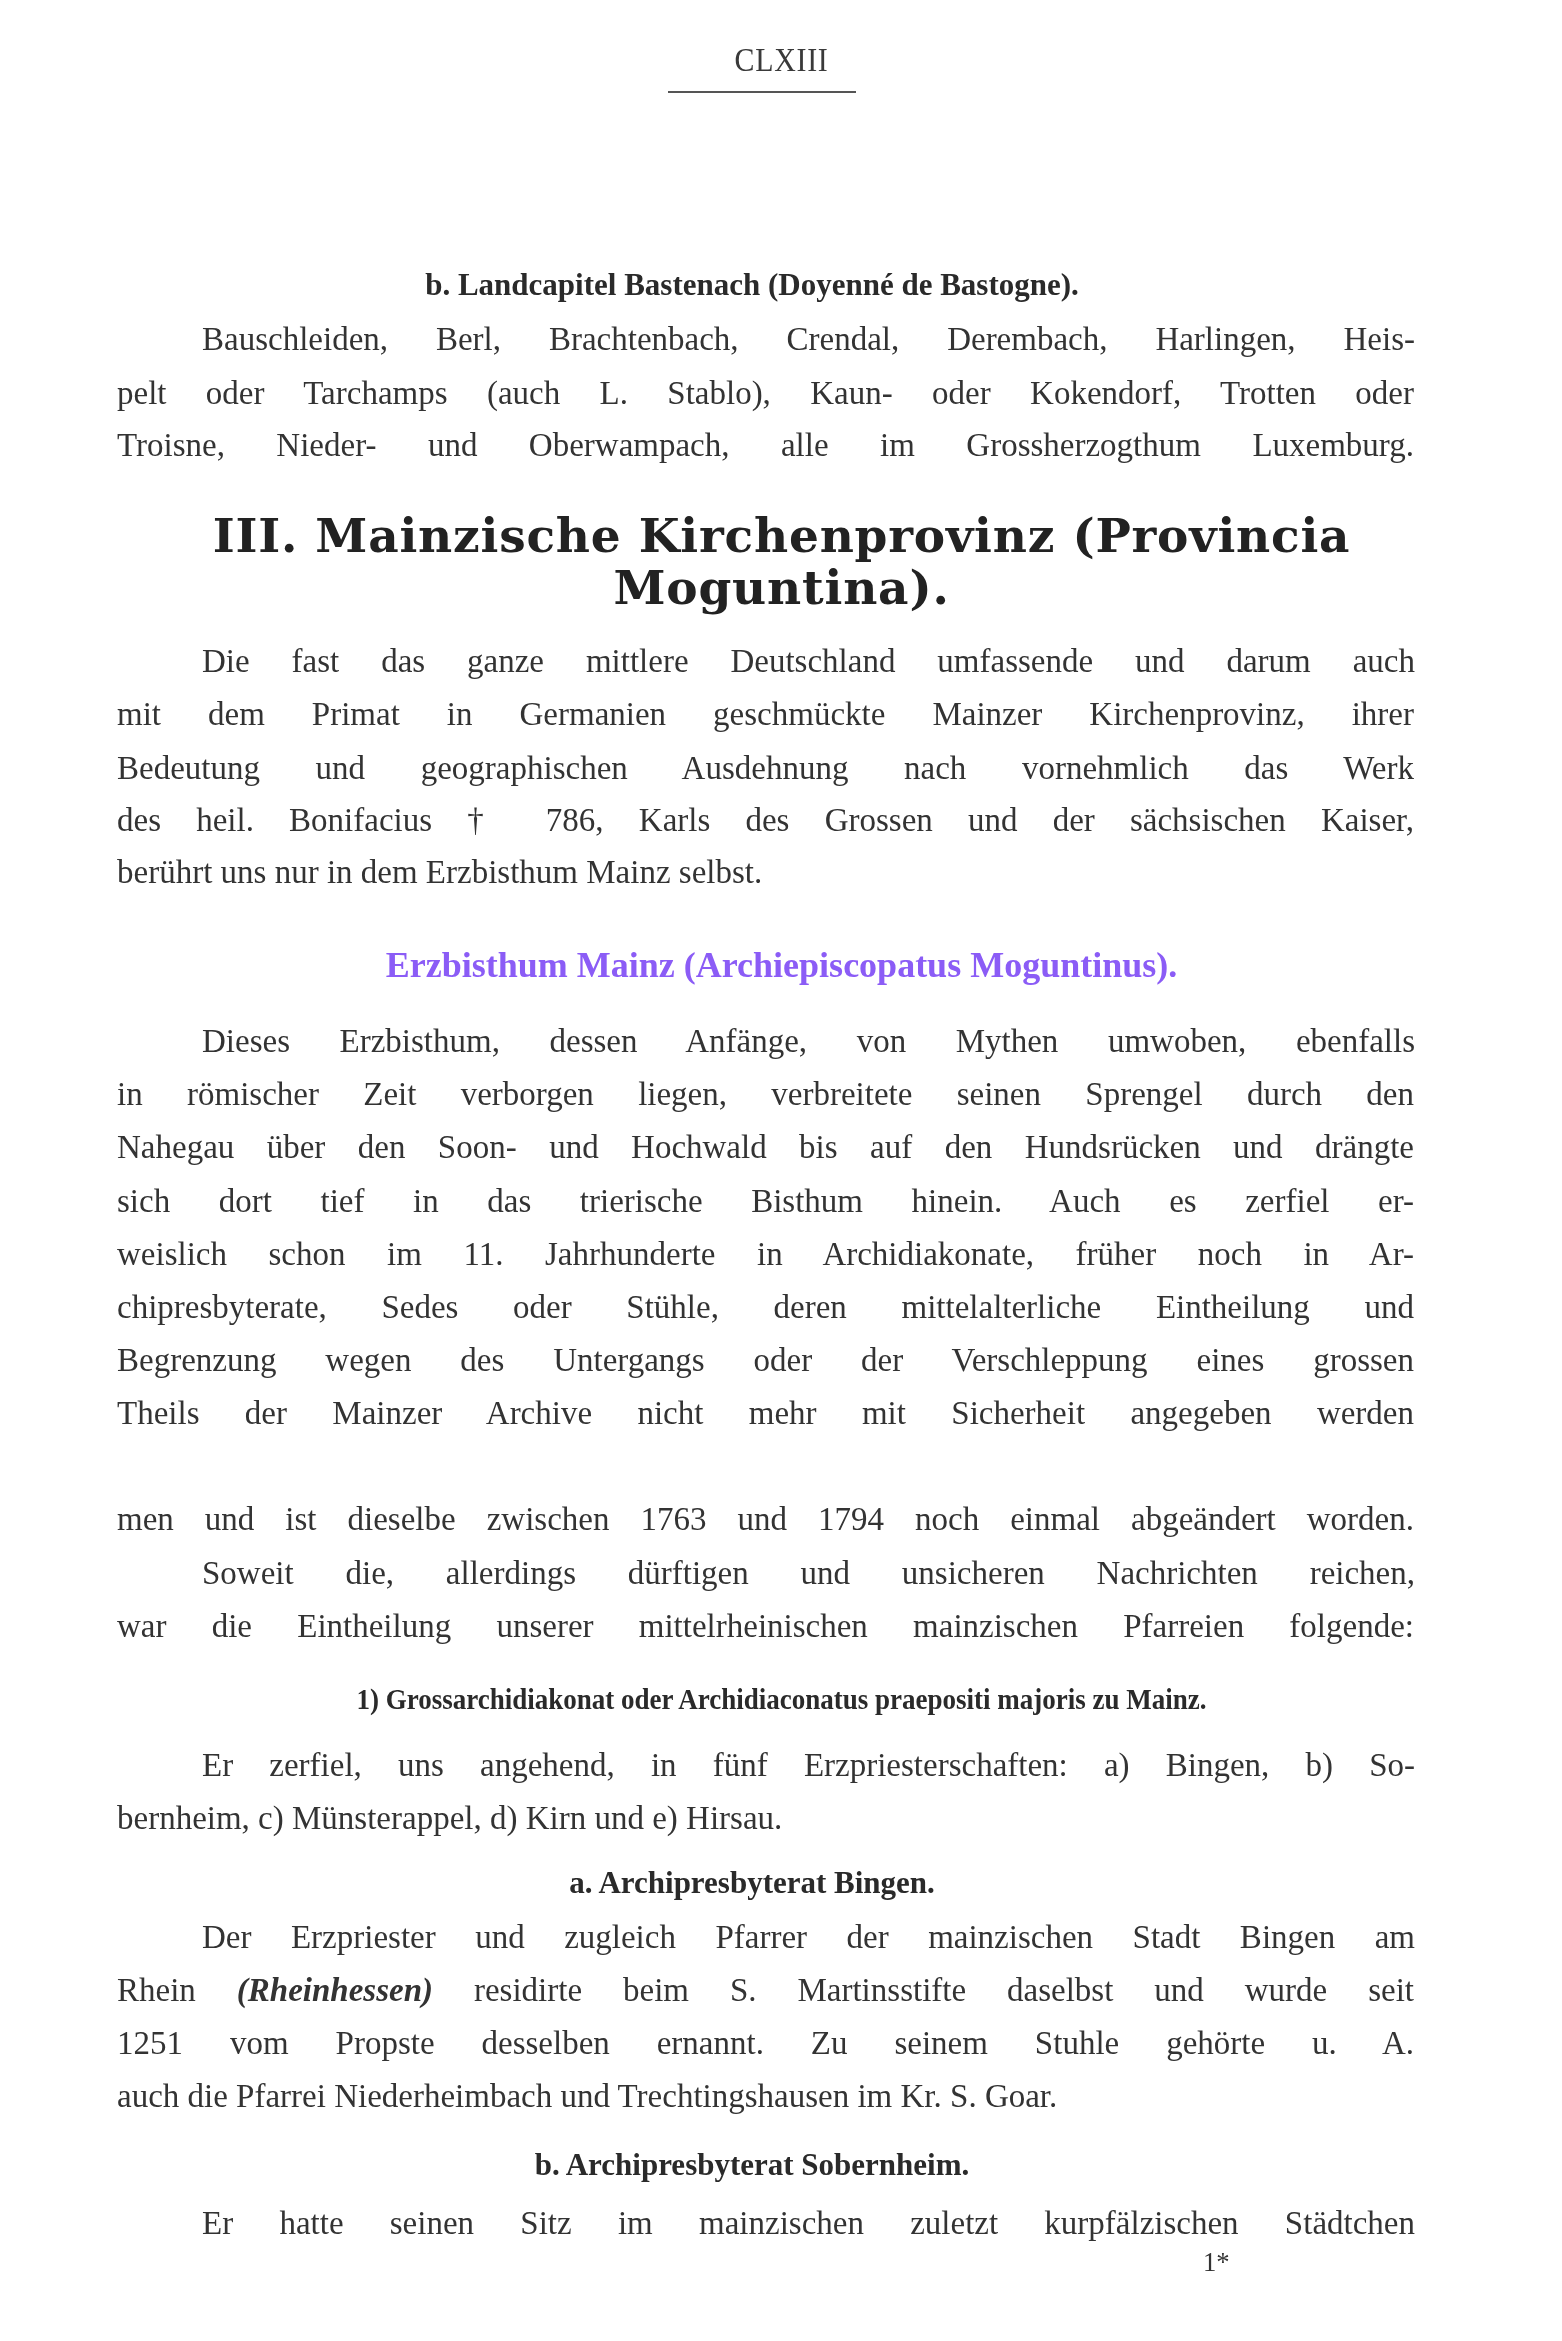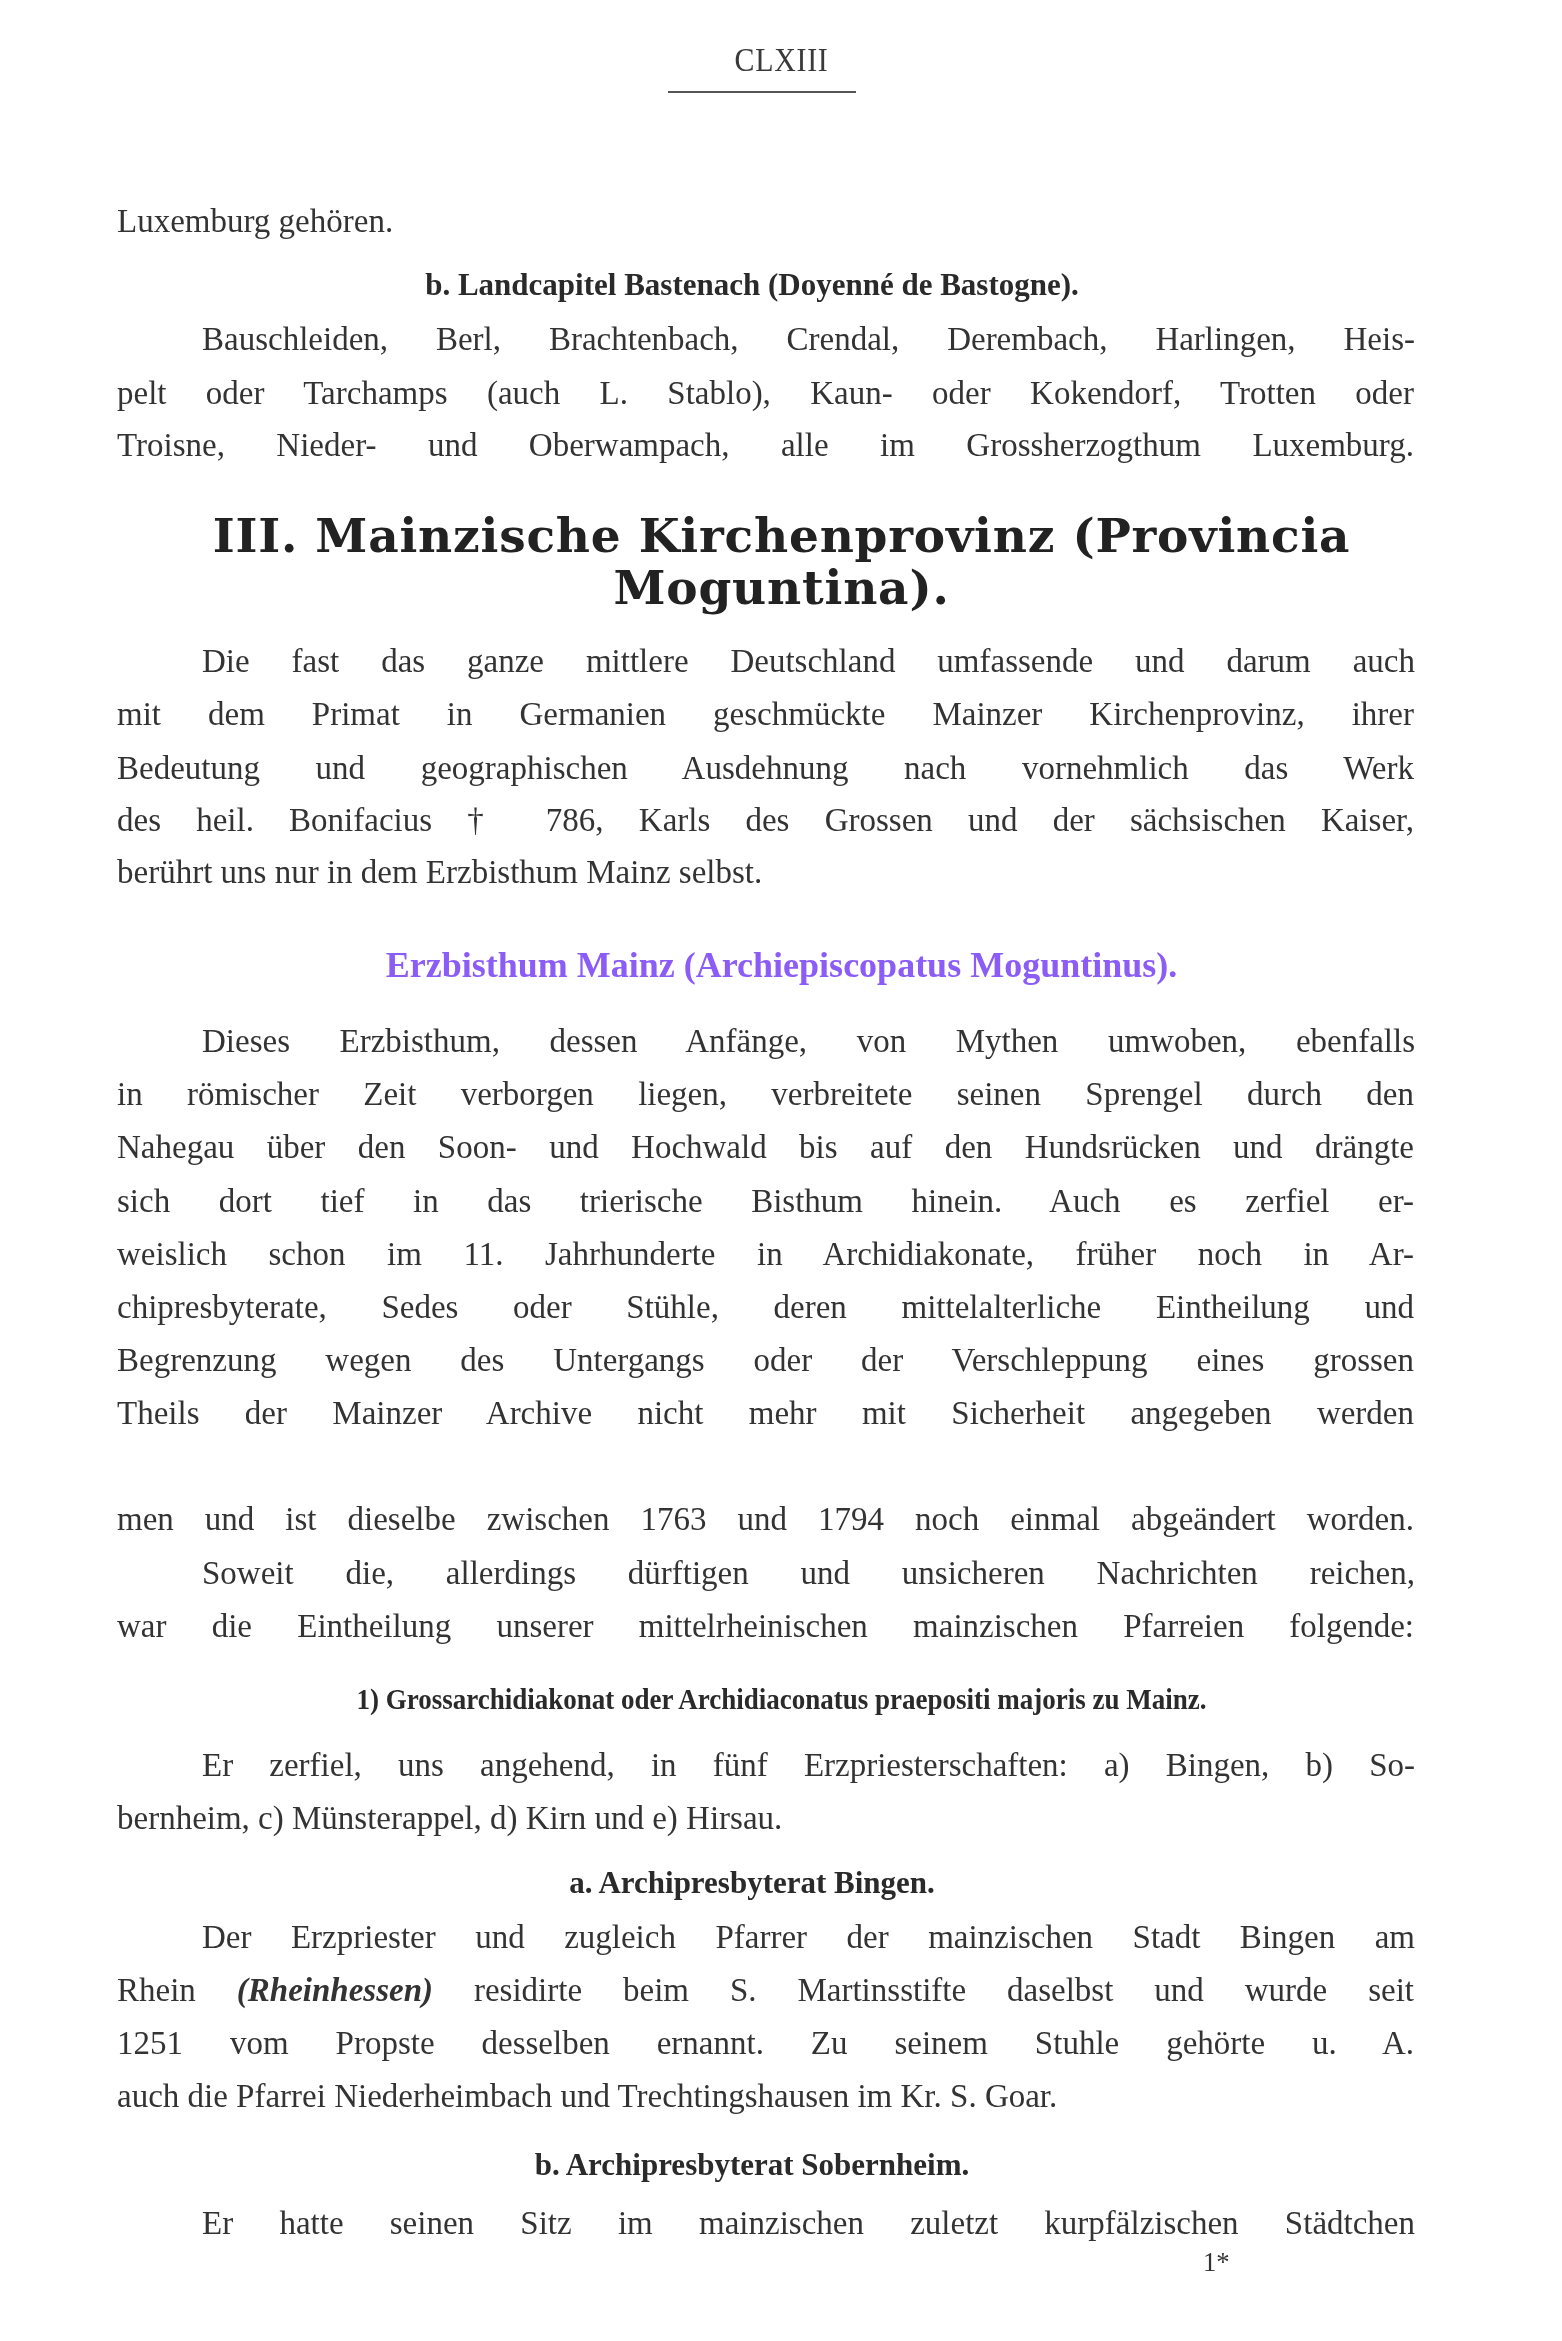--- a/index.html
+++ b/index.html
@@ -31,21 +31,20 @@
   .it { font-style: italic; font-weight: bold; }
 </style>
 </head>
 <body>
 
 <div class="page">
 
   <div class="pagenum">CLXIII</div>
   <div class="rule"></div>
 
-  <div class="line last" style="top:202px">Luxemburg gehören.</div>
 
   <div class="sub" style="top:267px">b. Landcapitel Bastenach (Doyenné de Bastogne).</div>
   <div class="line indent" style="top:320px">Bauschleiden, Berl, Brachtenbach, Crendal, Derembach, Harlingen, Heis-</div>
   <div class="line" style="top:374px">pelt oder Tarchamps (auch L. Stablo), Kaun- oder Kokendorf, Trotten oder</div>
   <div class="line" style="top:426px">Troisne, Nieder- und Oberwampach, alle im Grossherzogthum Luxemburg.</div>
 
   <div class="big" style="top:508px">III. Mainzische Kirchenprovinz (Provincia</div>
   <div class="big" style="top:560px">Moguntina).</div>
 
   <div class="line indent" style="top:642px">Die fast das ganze mittlere Deutschland umfassende und darum auch</div>

